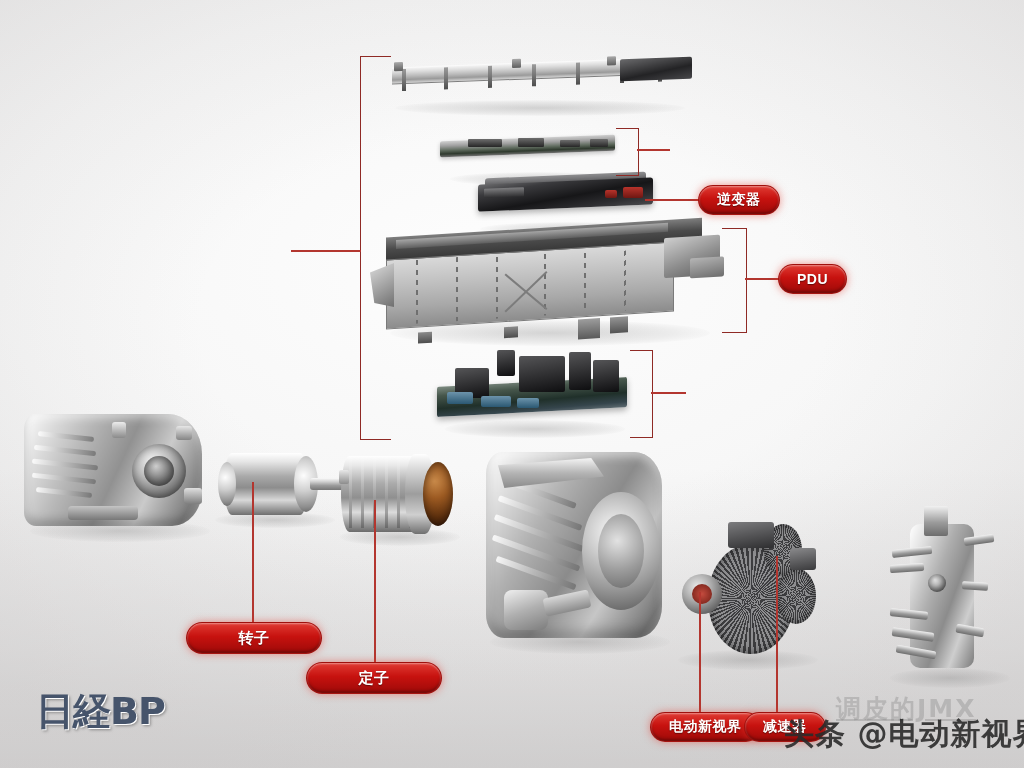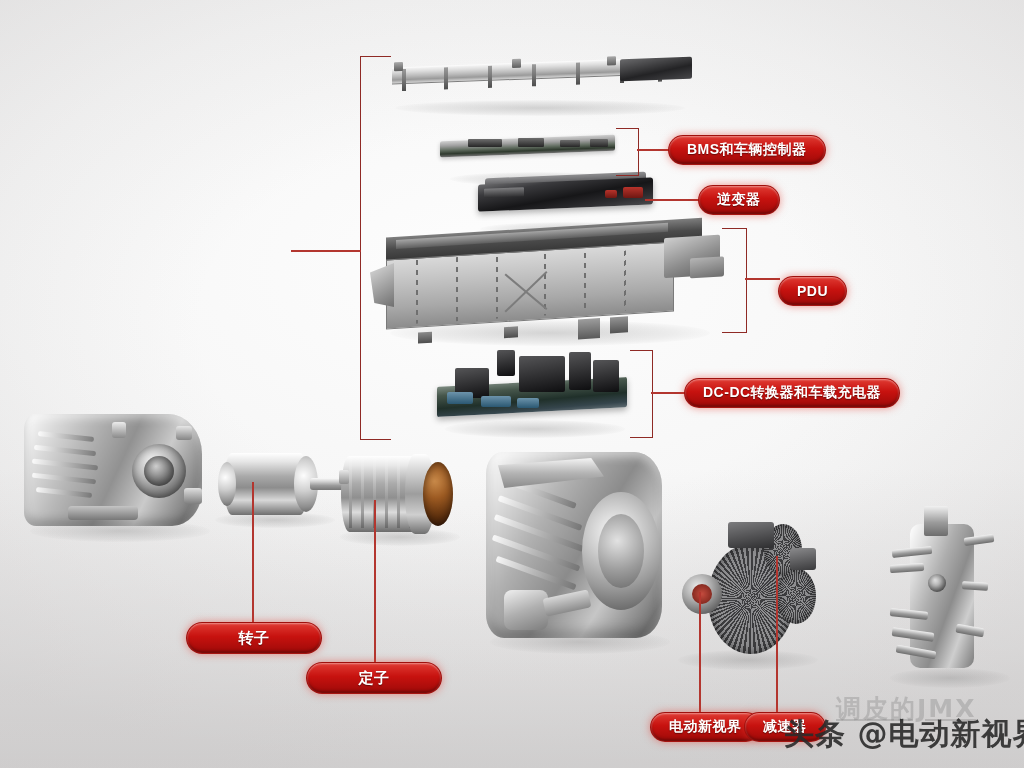--- a/index.html
+++ b/index.html
@@ -535,35 +535,34 @@
 
   <div class="leader v" style="left:252px; top:482px; height:140px;"></div>
 
   <div class="leader v" style="left:374px; top:500px; height:162px;"></div>
 
   <div class="leader v" style="left:699px; top:592px; height:120px;"></div>
 
   <div class="leader v" style="left:776px; top:556px; height:156px;"></div>
 
 
-  <div class="label small" style="left:668px; top:135px;">BMS和车辆控制器</div>
 
   <div class="label small" style="left:698px; top:185px;">逆变器</div>
 
-  <div class="label small" style="left:778px; top:276px;">PDU</div>
-
-  <div class="label small" style="left:684px; top:378px;">DC-DC转换器和车载充电器</div>
+  <div class="label small" style="left:778px; top:264px;">PDU</div>
+
 
   <div class="label med" style="left:186px; top:622px; width:134px; padding:0;">转子</div>
 
   <div class="label med" style="left:306px; top:662px; width:134px; padding:0;">定子</div>
 
   <div class="label small" style="left:650px; top:712px;">电动新视界</div>
 
   <div class="label small" style="left:744px; top:712px;">减速器</div>
 
+  <div class="logo" style="left:36px; top:686px;">日経BP</div>
 
   <div class="watermark wm-ghost" style="left:836px; top:692px;">调皮的JMX</div>
 
   <div class="watermark wm-main" style="left:784px; top:714px;">头条 @电动新视界</div>
 
   <div class="vignette"></div>
 </div>
 
 </body></html>

